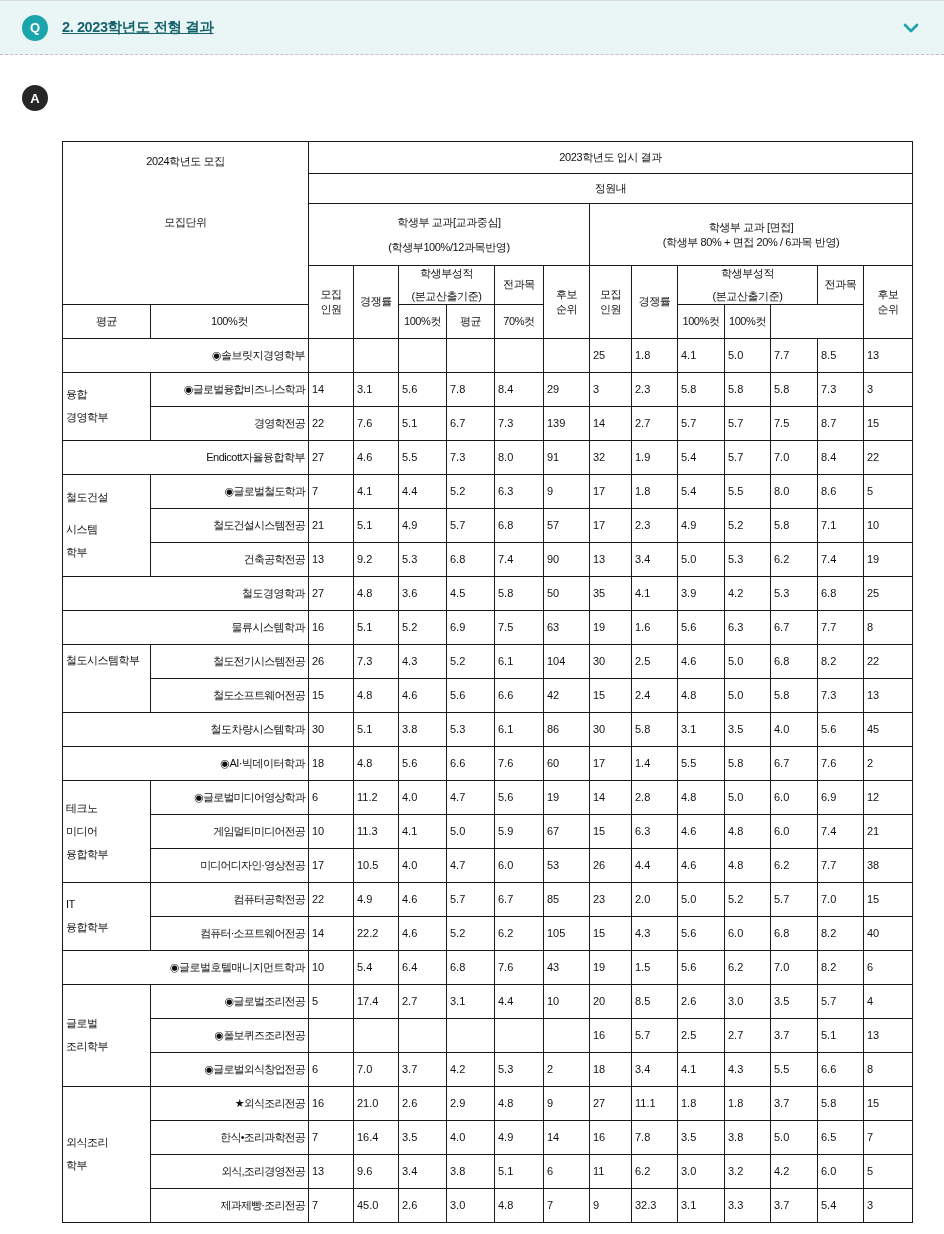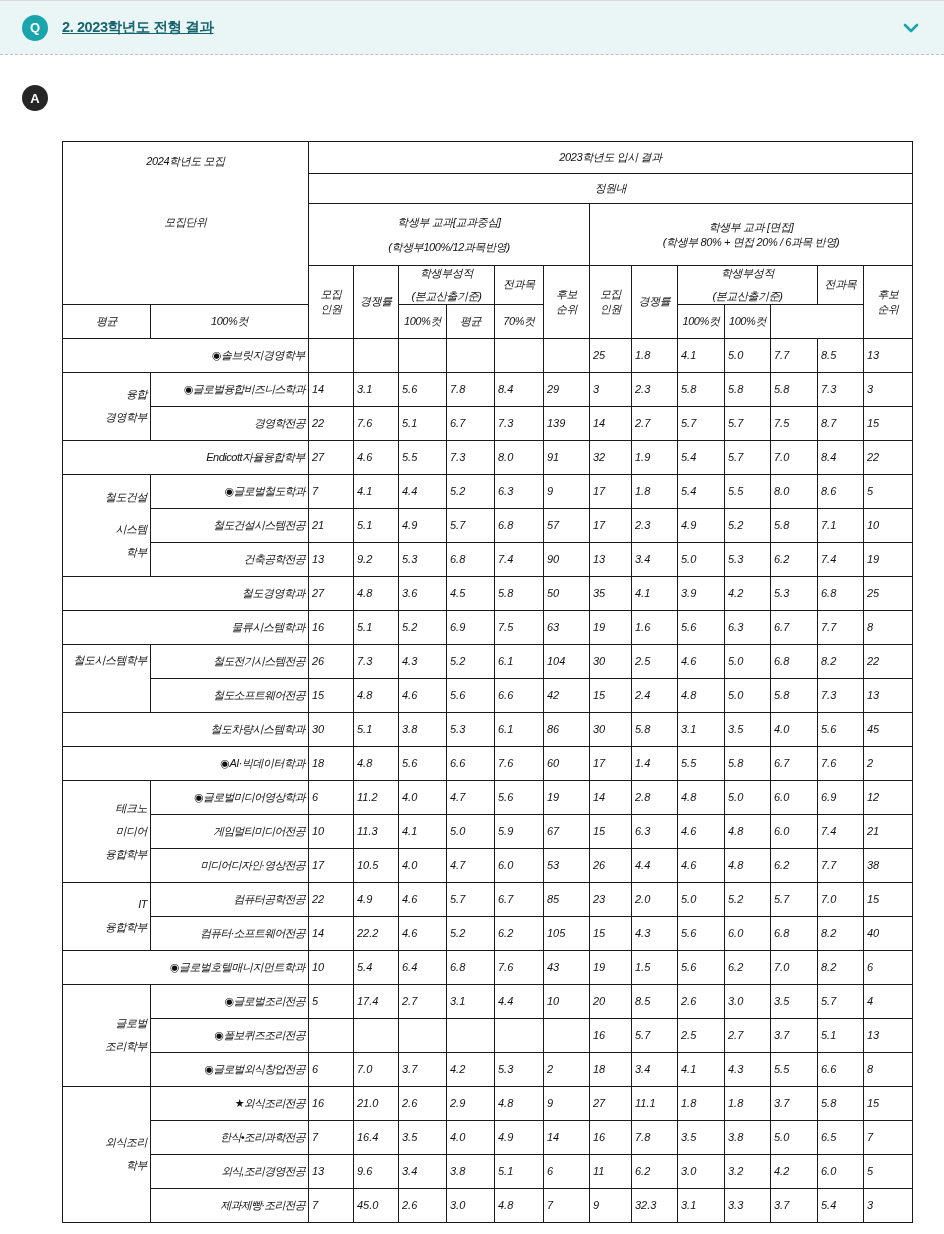--- a/index.html
+++ b/index.html
@@ -70,21 +70,20 @@
     color: #ff0000;
     font-weight: bold;
     font-size: 14.5px;
     letter-spacing: -0.5px;
   }
 
   
   .table-wrap {
     margin: 30px 0 0 62px;
     width: 850px;
-    font-style: italic;
   }
   table.result {
     border-collapse: collapse;
     table-layout: fixed;
     width: 850px;
     font-size: 11px;
     color: #111;
   }
   table.result th,
   table.result td {
@@ -108,21 +107,21 @@
     padding-left: 4px;
     font-size: 11px;
   }
   td.unit-full {
     text-align: right;
     vertical-align: middle;
     padding-left: 4px;
     letter-spacing: -0.5px;
   }
   td.group {
-    text-align: right;
+    text-align: left;
     vertical-align: middle;
     letter-spacing: -0.5px;
   }
   td.group.topal { vertical-align: top; padding-top: 8px; }
   td.major {
     text-align: right;
     vertical-align: middle;
     padding-left: 3px;
     letter-spacing: -0.8px;
   }

